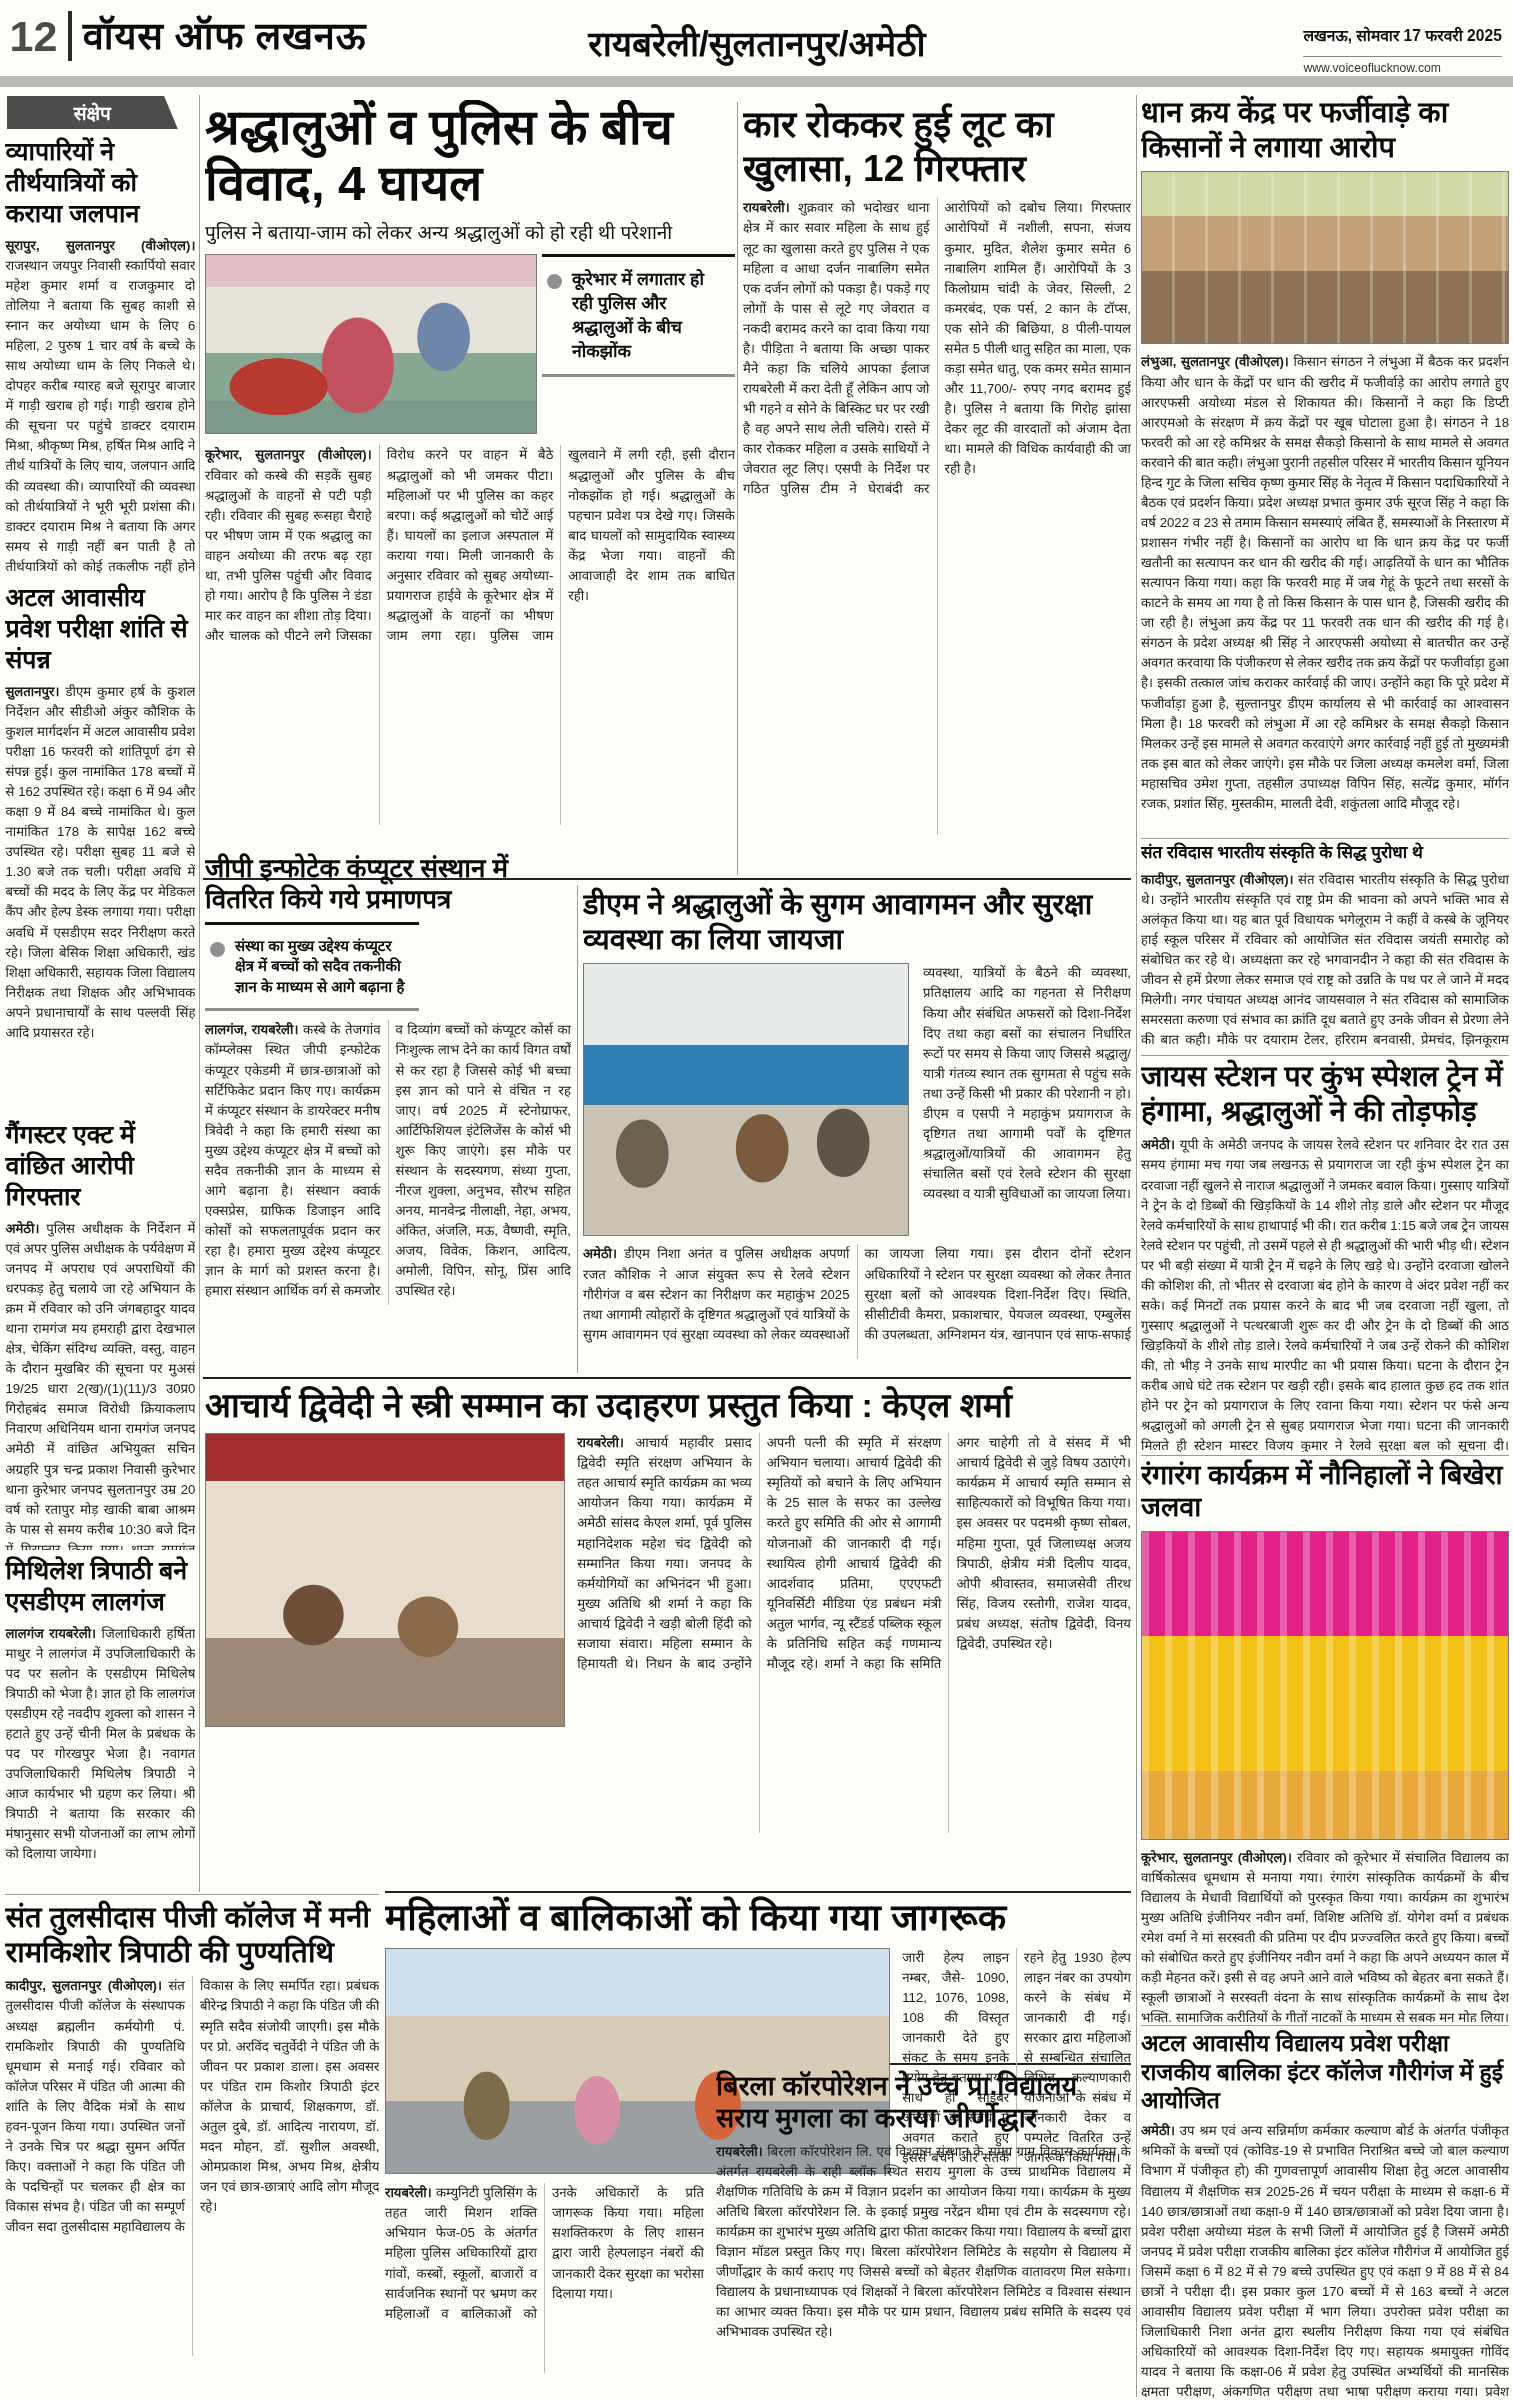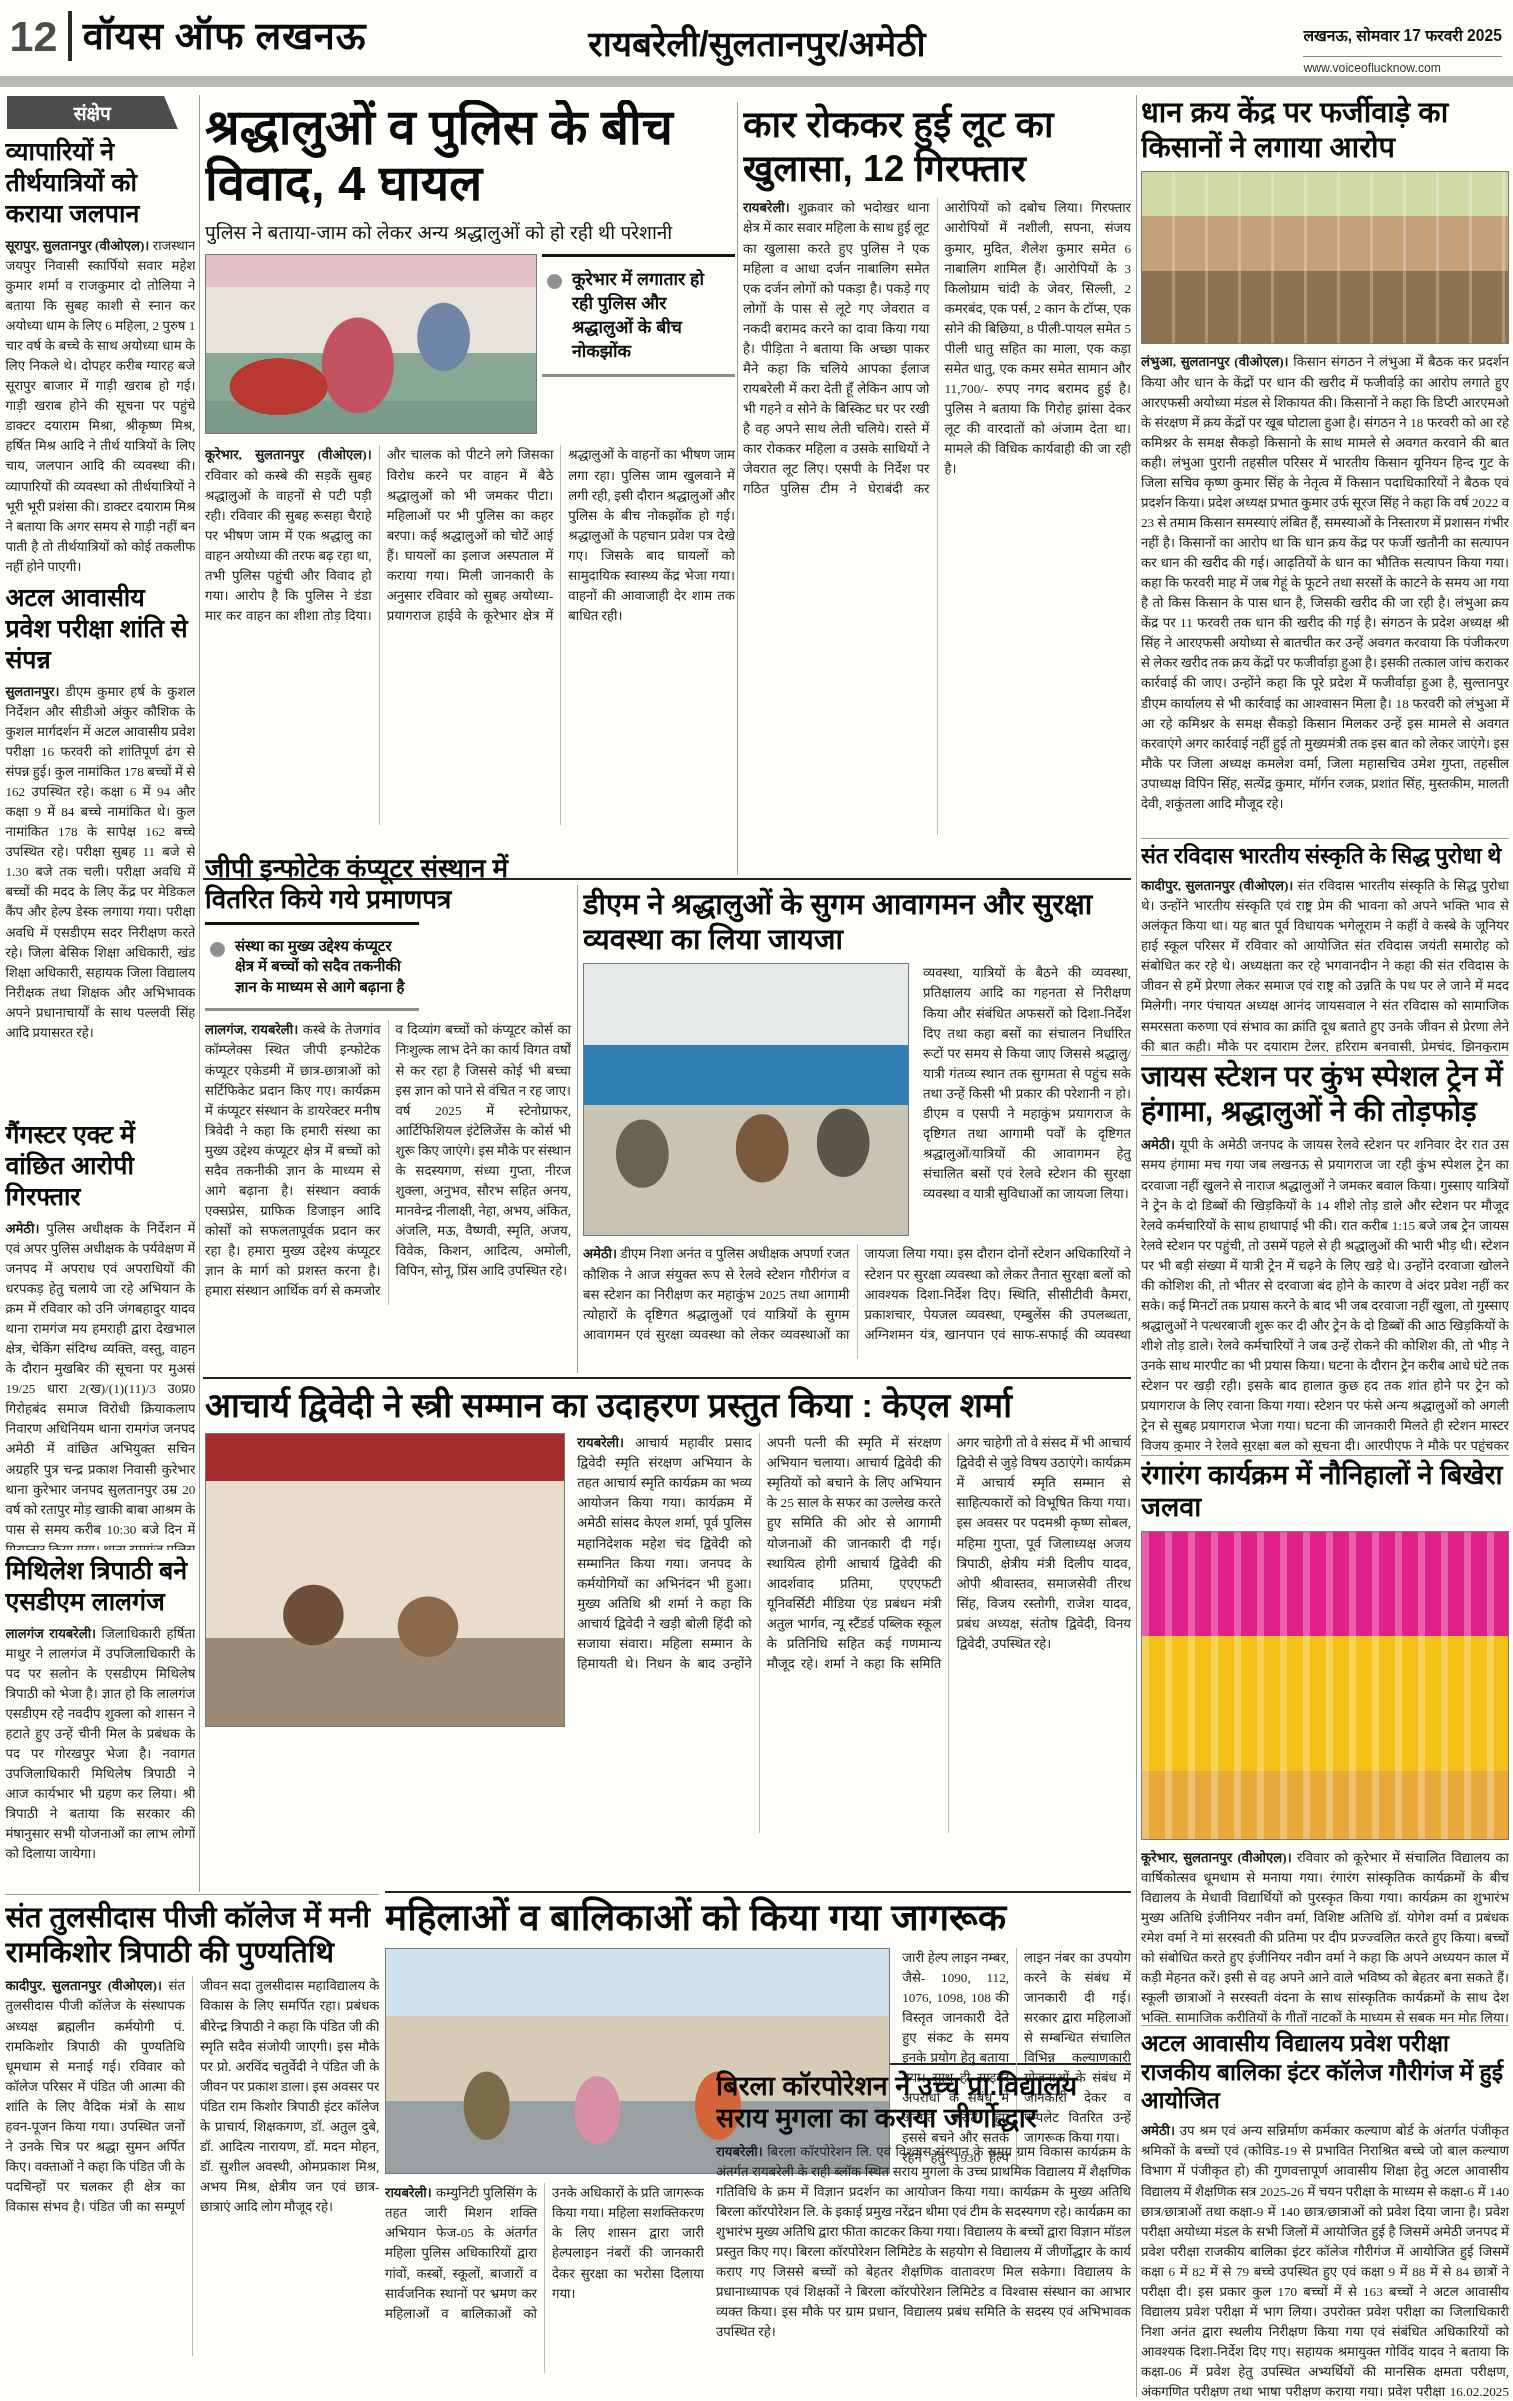--- a/index.html
+++ b/index.html
@@ -23,21 +23,21 @@
   
   .vrule{position:absolute;width:1.4px;background:#9a9a96;}
   .hrule{position:absolute;height:2px;background:#222;}
   .hrule-light{position:absolute;height:0.7px;background:#999;}
   .article{position:absolute;overflow:hidden;}
   .headline-xl{font-size:49px;line-height:1.14;font-weight:800;color:#0a0a0a;margin:0 0 9.5px 0;}
   .headline-lg{font-size:37px;line-height:1.18;font-weight:800;color:#0a0a0a;margin:0 0 8.1px 0;}
   .headline-md{font-size:29px;line-height:1.2;font-weight:800;color:#0a0a0a;margin:0 0 6.8px 0;}
   .headline-sm{font-size:25px;line-height:1.24;font-weight:800;color:#0a0a0a;margin:0 0 6.8px 0;}
   .subhead{font-size:19px;line-height:1.25;font-weight:400;color:#111;margin:0 0 9.5px 0;}
-  .body-text{font-size:13.2px;line-height:1.52;text-align:justify;color:#1c1c1c;margin:0;font-family:Liberation Serif, serif;}
+  .body-text{font-size:13.2px;line-height:1.52;text-align:justify;color:#1c1c1c;margin:0;}
   .body-text b{font-weight:800;}
   .cols-2{column-count:2;column-gap:15px;column-rule:0.7px solid #bbb;}
   .cols-3{column-count:3;column-gap:15px;column-rule:0.7px solid #bbb;}
   .kicker{border-top:3.4px solid #111;border-bottom:3.4px solid #8c8c8c;padding:11px 5.4px;display:flex;gap:9.5px;align-items:flex-start;}
   .kicker-bullet{flex:0 0 auto;width:15px;height:15px;border-radius:50%;background:#8f8f8f;margin-top:5.4px;}
   .kicker-text{font-size:17.6px;line-height:1.35;font-weight:800;color:#111;}
   .brief-box{position:absolute;left:6.8px;top:96px;width:171px;height:33px;background:#4c4c4c;
     color:#fff;font-size:19px;font-weight:800;display:flex;align-items:center;justify-content:center;
     clip-path:polygon(0 0,92% 0,100% 100%,0 100%);}
   .photo{border:0.7px solid #777;}
@@ -141,21 +141,21 @@
     <p class="body-text cols-2" style="height:637px;"><b>रायबरेली।</b> <span>शुक्रवार को भदोखर थाना क्षेत्र में कार सवार महिला के साथ हुई लूट का खुलासा करते हुए पुलिस ने एक महिला व आधा दर्जन नाबालिग समेत एक दर्जन लोगों को पकड़ा है। पकड़े गए लोगों के पास से लूटे गए जेवरात व नकदी बरामद करने का दावा किया गया है। पीड़िता ने बताया कि अच्छा पाकर मैने कहा कि चलिये आपका ईलाज रायबरेली में करा देती हूँ लेकिन आप जो भी गहने व सोने के बिस्किट घर पर रखी है वह अपने साथ लेती चलिये। रास्ते में कार रोककर महिला व उसके साथियों ने जेवरात लूट लिए। एसपी के निर्देश पर गठित पुलिस टीम ने घेराबंदी कर आरोपियों को दबोच लिया। गिरफ्तार आरोपियों में नशीली, सपना, संजय कुमार, मुदित, शैलेश कुमार समेत 6 नाबालिग शामिल हैं। आरोपियों के 3 किलोग्राम चांदी के जेवर, सिल्ली, 2 कमरबंद, एक पर्स, 2 कान के टॉप्स, एक सोने की बिछिया, 8 पीली-पायल समेत 5 पीली धातु सहित का माला, एक कड़ा समेत धातु, एक कमर समेत सामान और 11,700/- रुपए नगद बरामद हुई है। पुलिस ने बताया कि गिरोह झांसा देकर लूट की वारदातों को अंजाम देता था। मामले की विधिक कार्यवाही की जा रही है।</span></p>
   </div>
 
   <div class="article" style="left:1141px;top:95px;width:368px;height:741px;">
     <h2 class="headline-md">धान क्रय केंद्र पर फर्जीवाड़े का किसानों ने लगाया आरोप</h2>
     <div class="photo ph-farmers" style="width:366px;height:171px;"></div>
     <p class="body-text" style="margin-top:8.1px;"><b>लंभुआ, सुलतानपुर (वीओएल)।</b> <span>किसान संगठन ने लंभुआ में बैठक कर प्रदर्शन किया और धान के केंद्रों पर धान की खरीद में फजीर्वाड़े का आरोप लगाते हुए आरएफसी अयोध्या मंडल से शिकायत की। किसानों ने कहा कि डिप्टी आरएमओ के संरक्षण में क्रय केंद्रों पर खूब घोटाला हुआ है। संगठन ने 18 फरवरी को आ रहे कमिश्नर के समक्ष सैकड़ो किसानो के साथ मामले से अवगत करवाने की बात कही। लंभुआ पुरानी तहसील परिसर में भारतीय किसान यूनियन हिन्द गुट के जिला सचिव कृष्ण कुमार सिंह के नेतृत्व में किसान पदाधिकारियों ने बैठक एवं प्रदर्शन किया। प्रदेश अध्यक्ष प्रभात कुमार उर्फ सूरज सिंह ने कहा कि वर्ष 2022 व 23 से तमाम किसान समस्याएं लंबित हैं, समस्याओं के निस्तारण में प्रशासन गंभीर नहीं है। किसानों का आरोप था कि धान क्रय केंद्र पर फर्जी खतौनी का सत्यापन कर धान की खरीद की गई। आढ़तियों के धान का भौतिक सत्यापन किया गया। कहा कि फरवरी माह में जब गेहूं के फूटने तथा सरसों के काटने के समय आ गया है तो किस किसान के पास धान है, जिसकी खरीद की जा रही है। लंभुआ क्रय केंद्र पर 11 फरवरी तक धान की खरीद की गई है। संगठन के प्रदेश अध्यक्ष श्री सिंह ने आरएफसी अयोध्या से बातचीत कर उन्हें अवगत करवाया कि पंजीकरण से लेकर खरीद तक क्रय केंद्रों पर फजीर्वाड़ा हुआ है। इसकी तत्काल जांच कराकर कार्रवाई की जाए। उन्होंने कहा कि पूरे प्रदेश में फजीर्वाड़ा हुआ है, सुल्तानपुर डीएम कार्यालय से भी कार्रवाई का आश्वासन मिला है। 18 फरवरी को लंभुआ में आ रहे कमिश्नर के समक्ष सैकड़ो किसान मिलकर उन्हें इस मामले से अवगत करवाएंगे अगर कार्रवाई नहीं हुई तो मुख्यमंत्री तक इस बात को लेकर जाएंगे। इस मौके पर जिला अध्यक्ष कमलेश वर्मा, जिला महासचिव उमेश गुप्ता, तहसील उपाध्यक्ष विपिन सिंह, सत्येंद्र कुमार, मॉर्गन रजक, प्रशांत सिंह, मुस्तकीम, मालती देवी, शकुंतला आदि मौजूद रहे।</span></p>
   </div>
 
   <div class="article" style="left:1141px;top:842px;width:368px;height:210px;">
-    <h2 class="headline-sm" style="font-size:22px;font-family:Liberation Serif, serif;">संत रविदास भारतीय संस्कृति के सिद्ध पुरोधा थे</h2>
+    <h2 class="headline-sm" style="font-size:17px;">संत रविदास भारतीय संस्कृति के सिद्ध पुरोधा थे</h2>
     <p class="body-text"><b>कादीपुर, सुलतानपुर (वीओएल)।</b> <span>संत रविदास भारतीय संस्कृति के सिद्ध पुरोधा थे। उन्होंने भारतीय संस्कृति एवं राष्ट्र प्रेम की भावना को अपने भक्ति भाव से अलंकृत किया था। यह बात पूर्व विधायक भगेलूराम ने कहीं वे कस्बे के जूनियर हाई स्कूल परिसर में रविवार को आयोजित संत रविदास जयंती समारोह को संबोधित कर रहे थे। अध्यक्षता कर रहे भगवानदीन ने कहा की संत रविदास के जीवन से हमें प्रेरणा लेकर समाज एवं राष्ट्र को उन्नति के पथ पर ले जाने में मदद मिलेगी। नगर पंचायत अध्यक्ष आनंद जायसवाल ने संत रविदास को सामाजिक समरसता करुणा एवं संभाव का क्रांति दूध बताते हुए उनके जीवन से प्रेरणा लेने की बात कही। मौके पर दयाराम टेलर, हरिराम बनवासी, प्रेमचंद, झिनकूराम विश्वकर्मा, हरिराम वर्मा, डॉ. गया प्रसाद आदि मौजूद रहे।</span></p>
   </div>
 
   <div class="article" style="left:1141px;top:1059px;width:368px;height:393px;">
     <h2 class="headline-md">जायस स्टेशन पर कुंभ स्पेशल ट्रेन में हंगामा, श्रद्धालुओं ने की तोड़फोड़</h2>
     <p class="body-text"><b>अमेठी।</b> <span>यूपी के अमेठी जनपद के जायस रेलवे स्टेशन पर शनिवार देर रात उस समय हंगामा मच गया जब लखनऊ से प्रयागराज जा रही कुंभ स्पेशल ट्रेन का दरवाजा नहीं खुलने से नाराज श्रद्धालुओं ने जमकर बवाल किया। गुस्साए यात्रियों ने ट्रेन के दो डिब्बों की खिड़कियों के 14 शीशे तोड़ डाले और स्टेशन पर मौजूद रेलवे कर्मचारियों के साथ हाथापाई भी की। रात करीब 1:15 बजे जब ट्रेन जायस रेलवे स्टेशन पर पहुंची, तो उसमें पहले से ही श्रद्धालुओं की भारी भीड़ थी। स्टेशन पर भी बड़ी संख्या में यात्री ट्रेन में चढ़ने के लिए खड़े थे। उन्होंने दरवाजा खोलने की कोशिश की, तो भीतर से दरवाजा बंद होने के कारण वे अंदर प्रवेश नहीं कर सके। कई मिनटों तक प्रयास करने के बाद भी जब दरवाजा नहीं खुला, तो गुस्साए श्रद्धालुओं ने पत्थरबाजी शुरू कर दी और ट्रेन के दो डिब्बों की आठ खिड़कियों के शीशे तोड़ डाले। रेलवे कर्मचारियों ने जब उन्हें रोकने की कोशिश की, तो भीड़ ने उनके साथ मारपीट का भी प्रयास किया। घटना के दौरान ट्रेन करीब आधे घंटे तक स्टेशन पर खड़ी रही। इसके बाद हालात कुछ हद तक शांत होने पर ट्रेन को प्रयागराज के लिए रवाना किया गया। स्टेशन पर फंसे अन्य श्रद्धालुओं को अगली ट्रेन से सुबह प्रयागराज भेजा गया। घटना की जानकारी मिलते ही स्टेशन मास्टर विजय कुमार ने रेलवे सुरक्षा बल को सूचना दी। आरपीएफ ने मौके पर पहुंचकर स्थिति को नियंत्रण में लिया।</span></p>
   </div>
 
   <div class="article" style="left:1141px;top:1459px;width:368px;height:563px;">
     <h2 class="headline-md" style="font-size:27px;">रंगारंग कार्यक्रम में नौनिहालों ने बिखेरा जलवा</h2>

